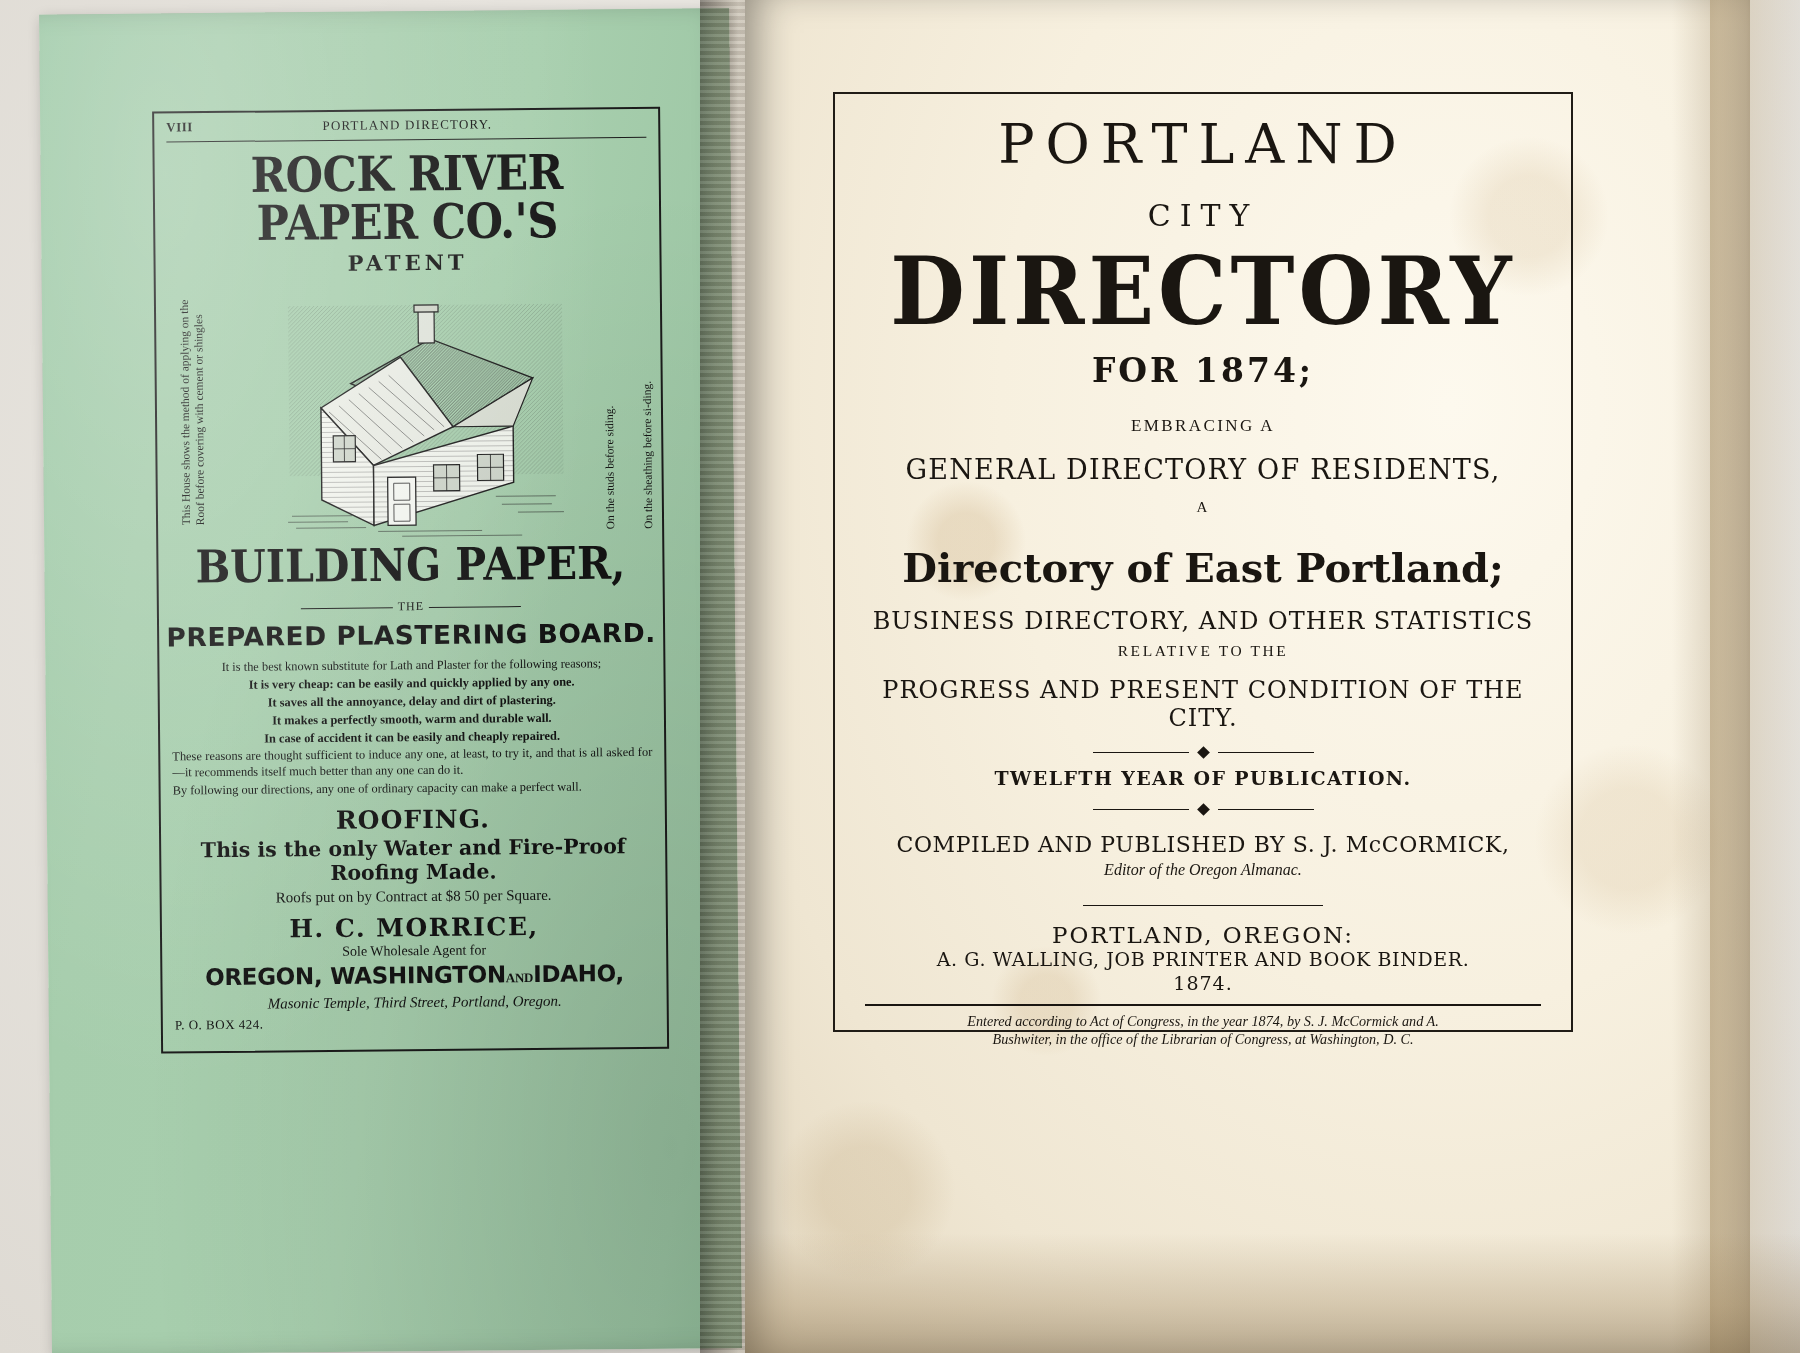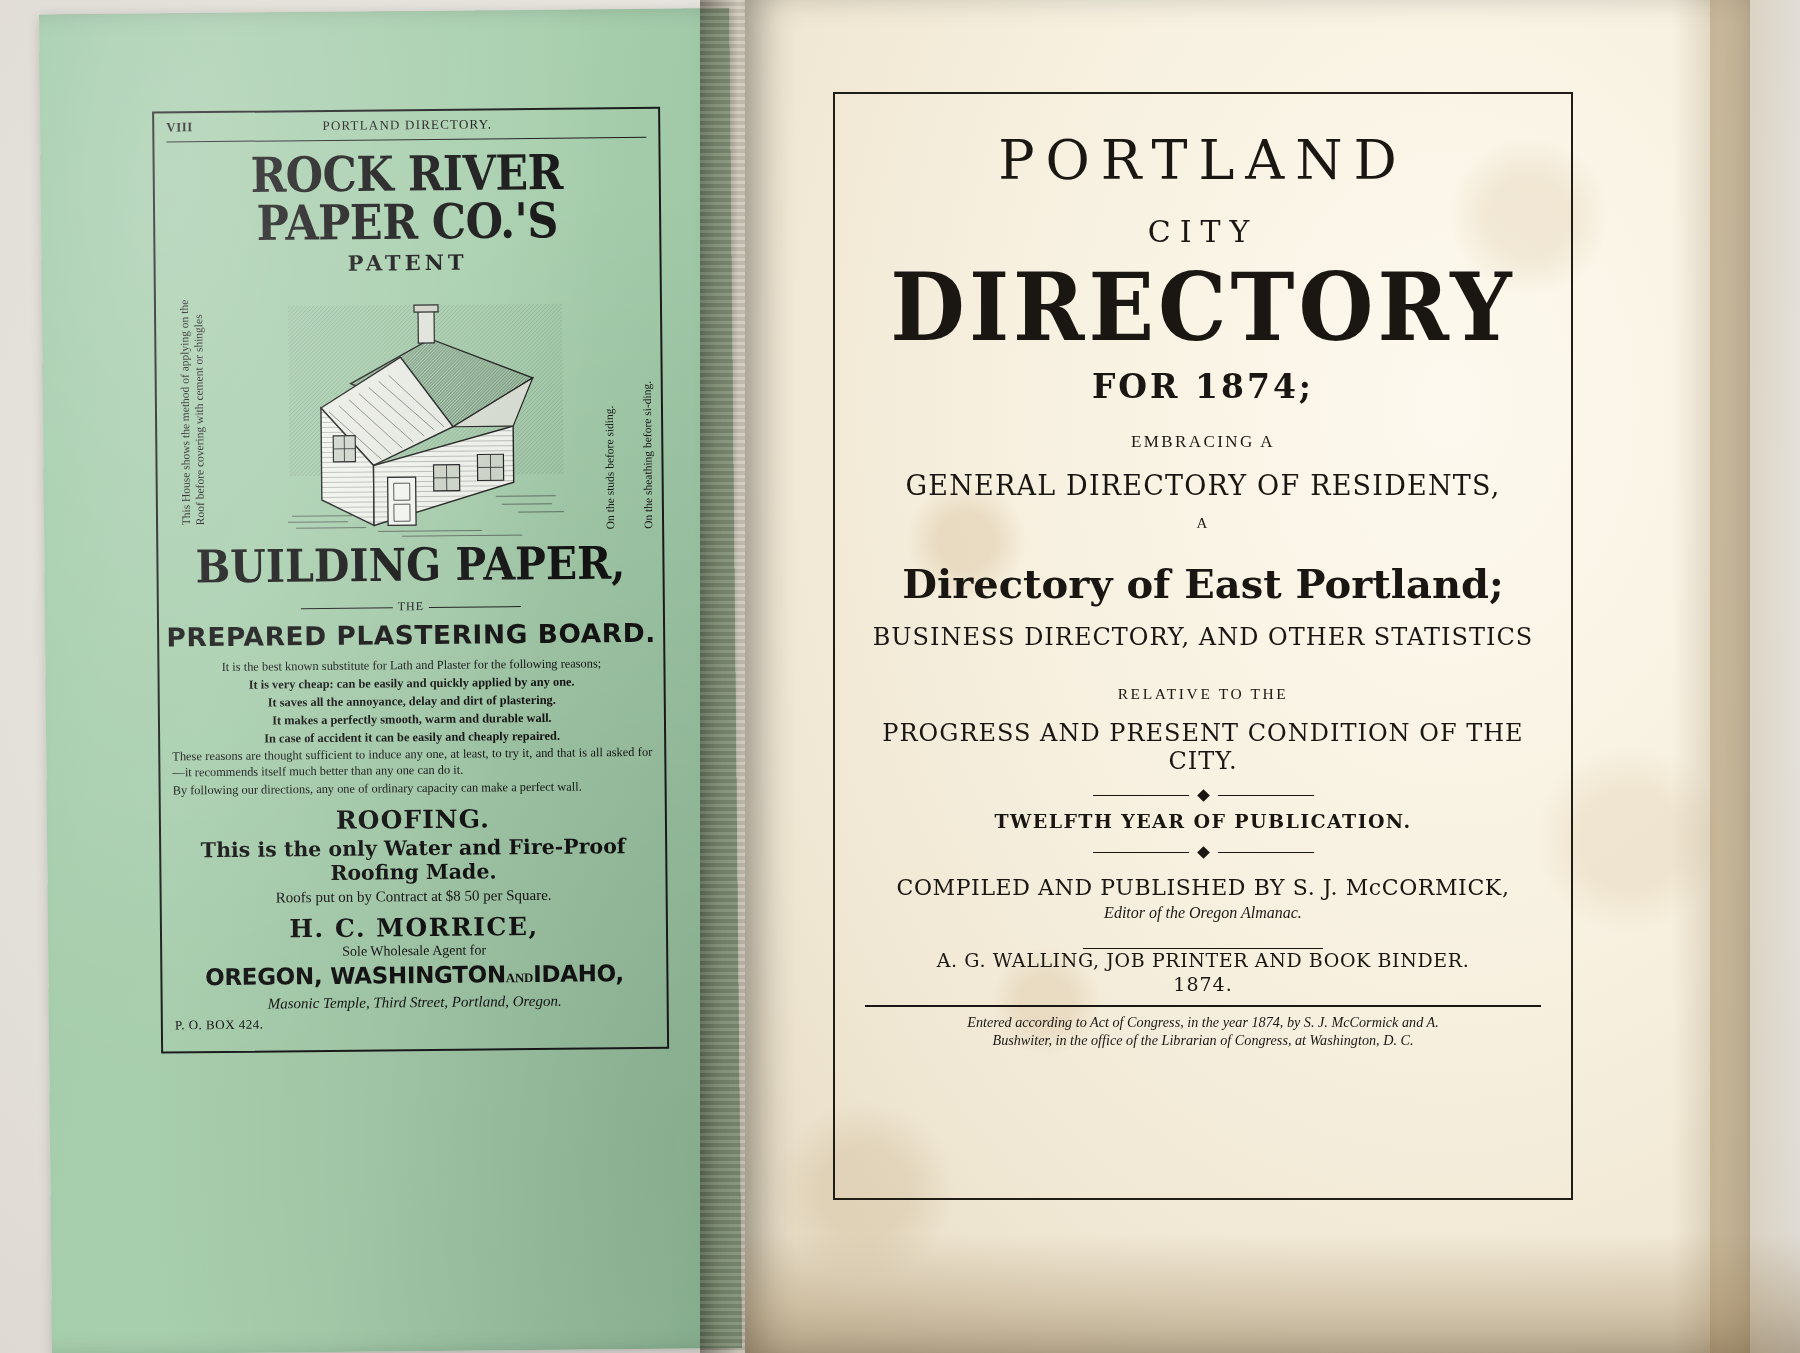--- a/index.html
+++ b/index.html
@@ -285,24 +285,24 @@
     width: 78px;
     background: linear-gradient(90deg, rgba(0,0,0,0) 0%, rgba(120,96,60,0.22) 60%, rgba(90,70,42,0.5) 100%);
     pointer-events: none;
   }
 
   #title-frame {
     position: absolute;
     left: 88px;
     top: 92px;
     width: 740px;
-    height: 1108px;
+    height: 940px;
     border: 2px solid #201c16;
     box-sizing: border-box;
-    padding: 26px 30px 10px 30px;
+    padding: 10px 30px 10px 30px;
     color: #1a1611;
     text-align: center;
   }
 
   .t-portland {
     font-family: "DejaVu Serif", serif;
     font-size: 54px;
     letter-spacing: 11px;
     font-weight: normal;
     line-height: 1;
@@ -360,21 +360,21 @@
   }
   .t-business {
     font-family: "DejaVu Serif", serif;
     font-size: 24px;
     letter-spacing: 1px;
     margin-top: 16px;
   }
   .t-relative {
     font-size: 15.5px;
     letter-spacing: 2.6px;
-    margin-top: 34px;
+    margin-top: 7px;
   }
   .t-progress {
     font-family: "DejaVu Serif", serif;
     font-size: 24px;
     letter-spacing: 1px;
     margin-top: 16px;
   }
   .ornament {
     display: flex;
     align-items: center;
@@ -609,20 +609,21 @@
         <span class="bar"></span>
         <span class="dia"></span>
         <span class="bar"></span>
       </div>
 
       <div class="t-compiled">COMPILED AND PUBLISHED BY S. J. McCORMICK,</div>
       <div class="t-editor">Editor of the Oregon Almanac.</div>
 
       <div class="t-imprint-rule"></div>
 
+      <div class="t-city-state">PORTLAND, OREGON:</div>
       <div class="t-printer">A. G. WALLING, JOB PRINTER AND BOOK BINDER.</div>
       <div class="t-year">1874.</div>
 
       <div class="t-sep"></div>
       <div class="t-copyright">
         <div>Entered according to Act of Congress, in the year 1874, by S. J. McCormick and A.</div>
         <div>Bushwiter, in the office of the Librarian of Congress, at Washington, D. C.</div>
       </div>
     </div>
 

